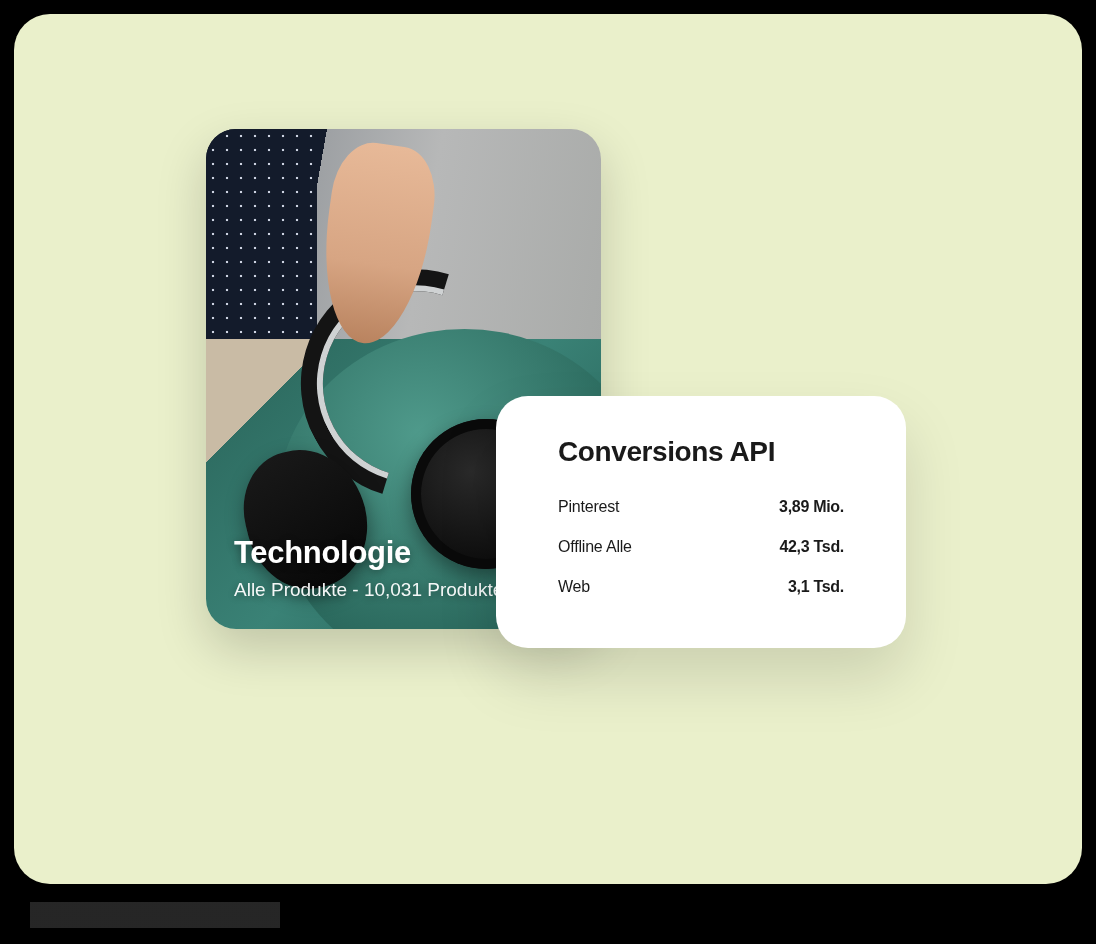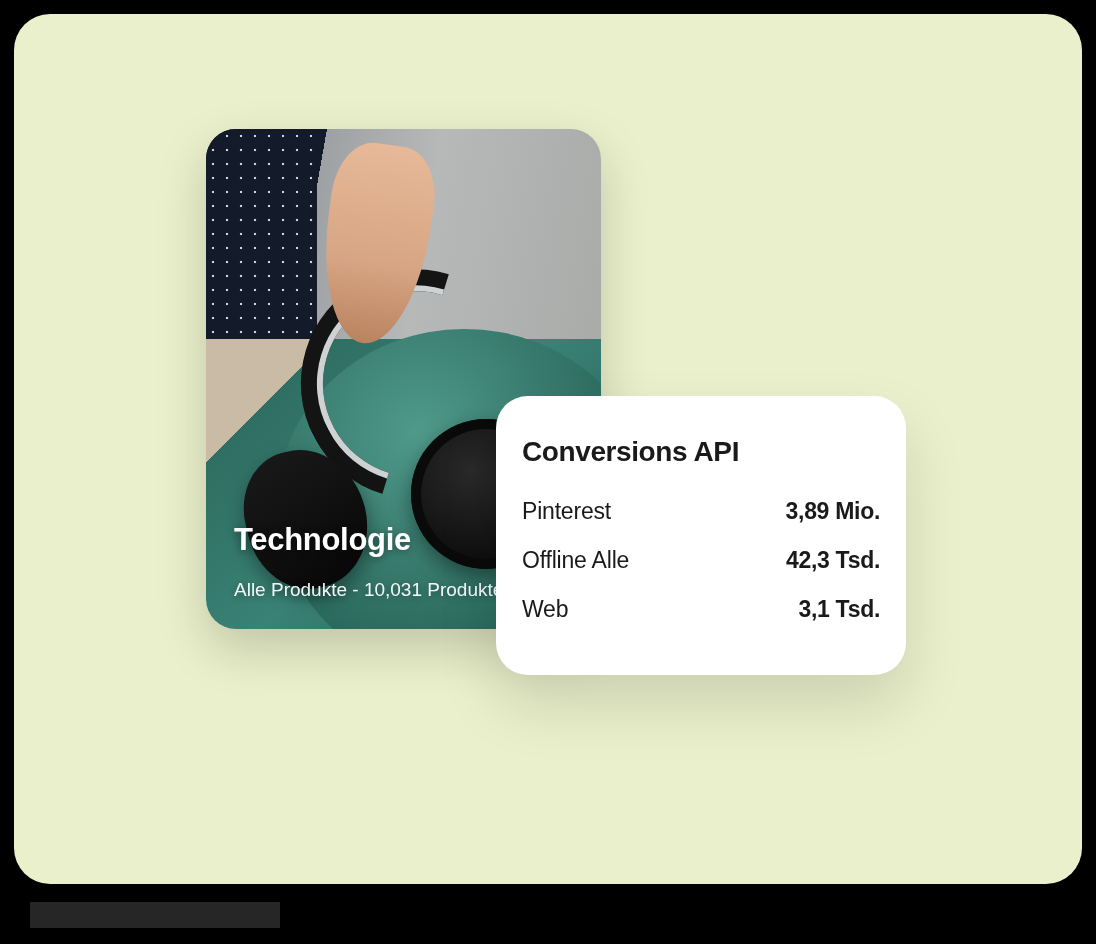--- a/index.html
+++ b/index.html
@@ -95,52 +95,52 @@
     left: 28px;
     bottom: 28px;
     right: 28px;
     color: #fff;
     text-shadow: 0 2px 8px rgba(0,0,0,0.4);
   }
   .card-title {
     font-size: 31px;
     font-weight: 700;
     letter-spacing: -0.3px;
-    margin-bottom: 21px;
+    margin-bottom: 8px;
   }
   .card-subtitle {
     font-size: 19px;
     font-weight: 400;
     opacity: 0.95;
     white-space: nowrap;
   }
 
   .stats-card {
     position: absolute;
     left: 482px;
     top: 382px;
     width: 410px;
     background: #fff;
     border-radius: 32px;
-    padding: 40px 26px 36px;
+    padding: 40px 62px 36px;
     box-shadow: 0 30px 60px rgba(0,0,0,0.13);
   }
   .stats-title {
     font-size: 28px;
     font-weight: 700;
     color: #1a1a1a;
     letter-spacing: -0.4px;
     margin-bottom: 30px;
   }
   .stat-row {
     display: flex;
     justify-content: space-between;
     align-items: flex-start;
     margin-bottom: 22px;
-    font-size: 23px;
+    font-size: 16px;
     color: #1a1a1a;
   }
   .stat-row:last-child { margin-bottom: 16px; }
   .stat-label { font-weight: 400; letter-spacing: -0.2px; }
   .stat-value { font-weight: 700; letter-spacing: -0.3px; }
 
   .footer-strip {
     position: absolute;
     left: 30px;
     top: 902px;

